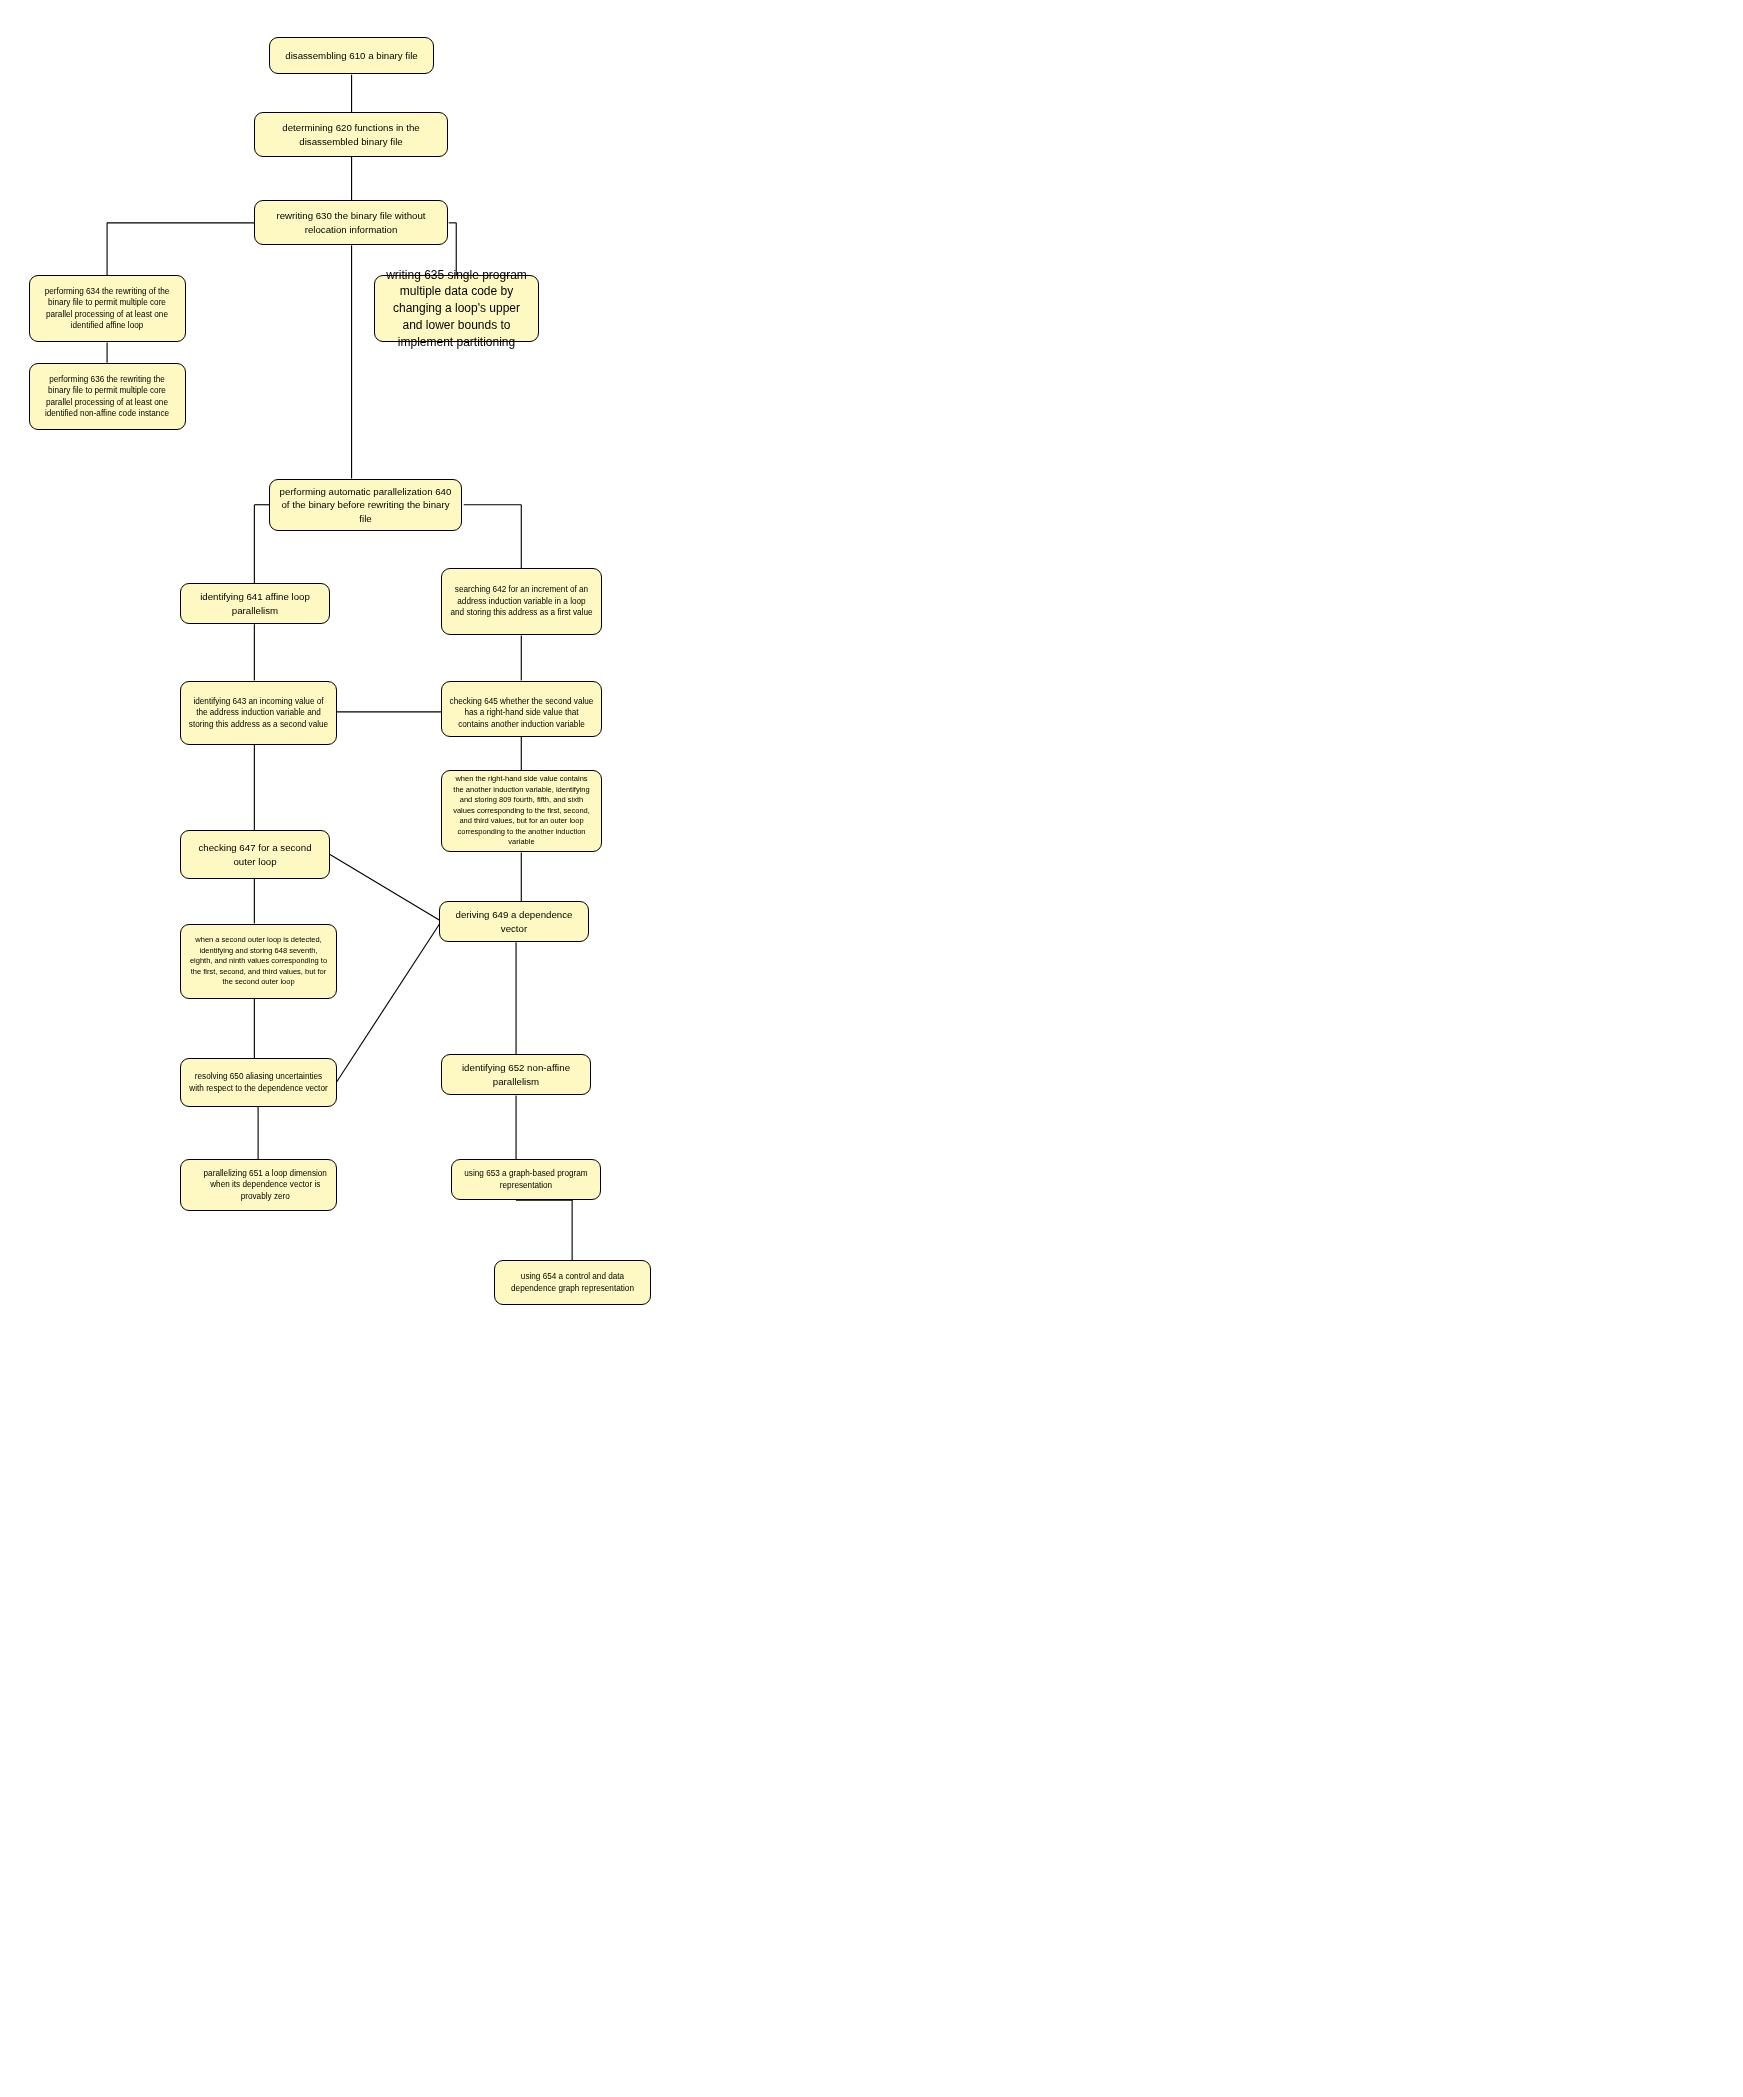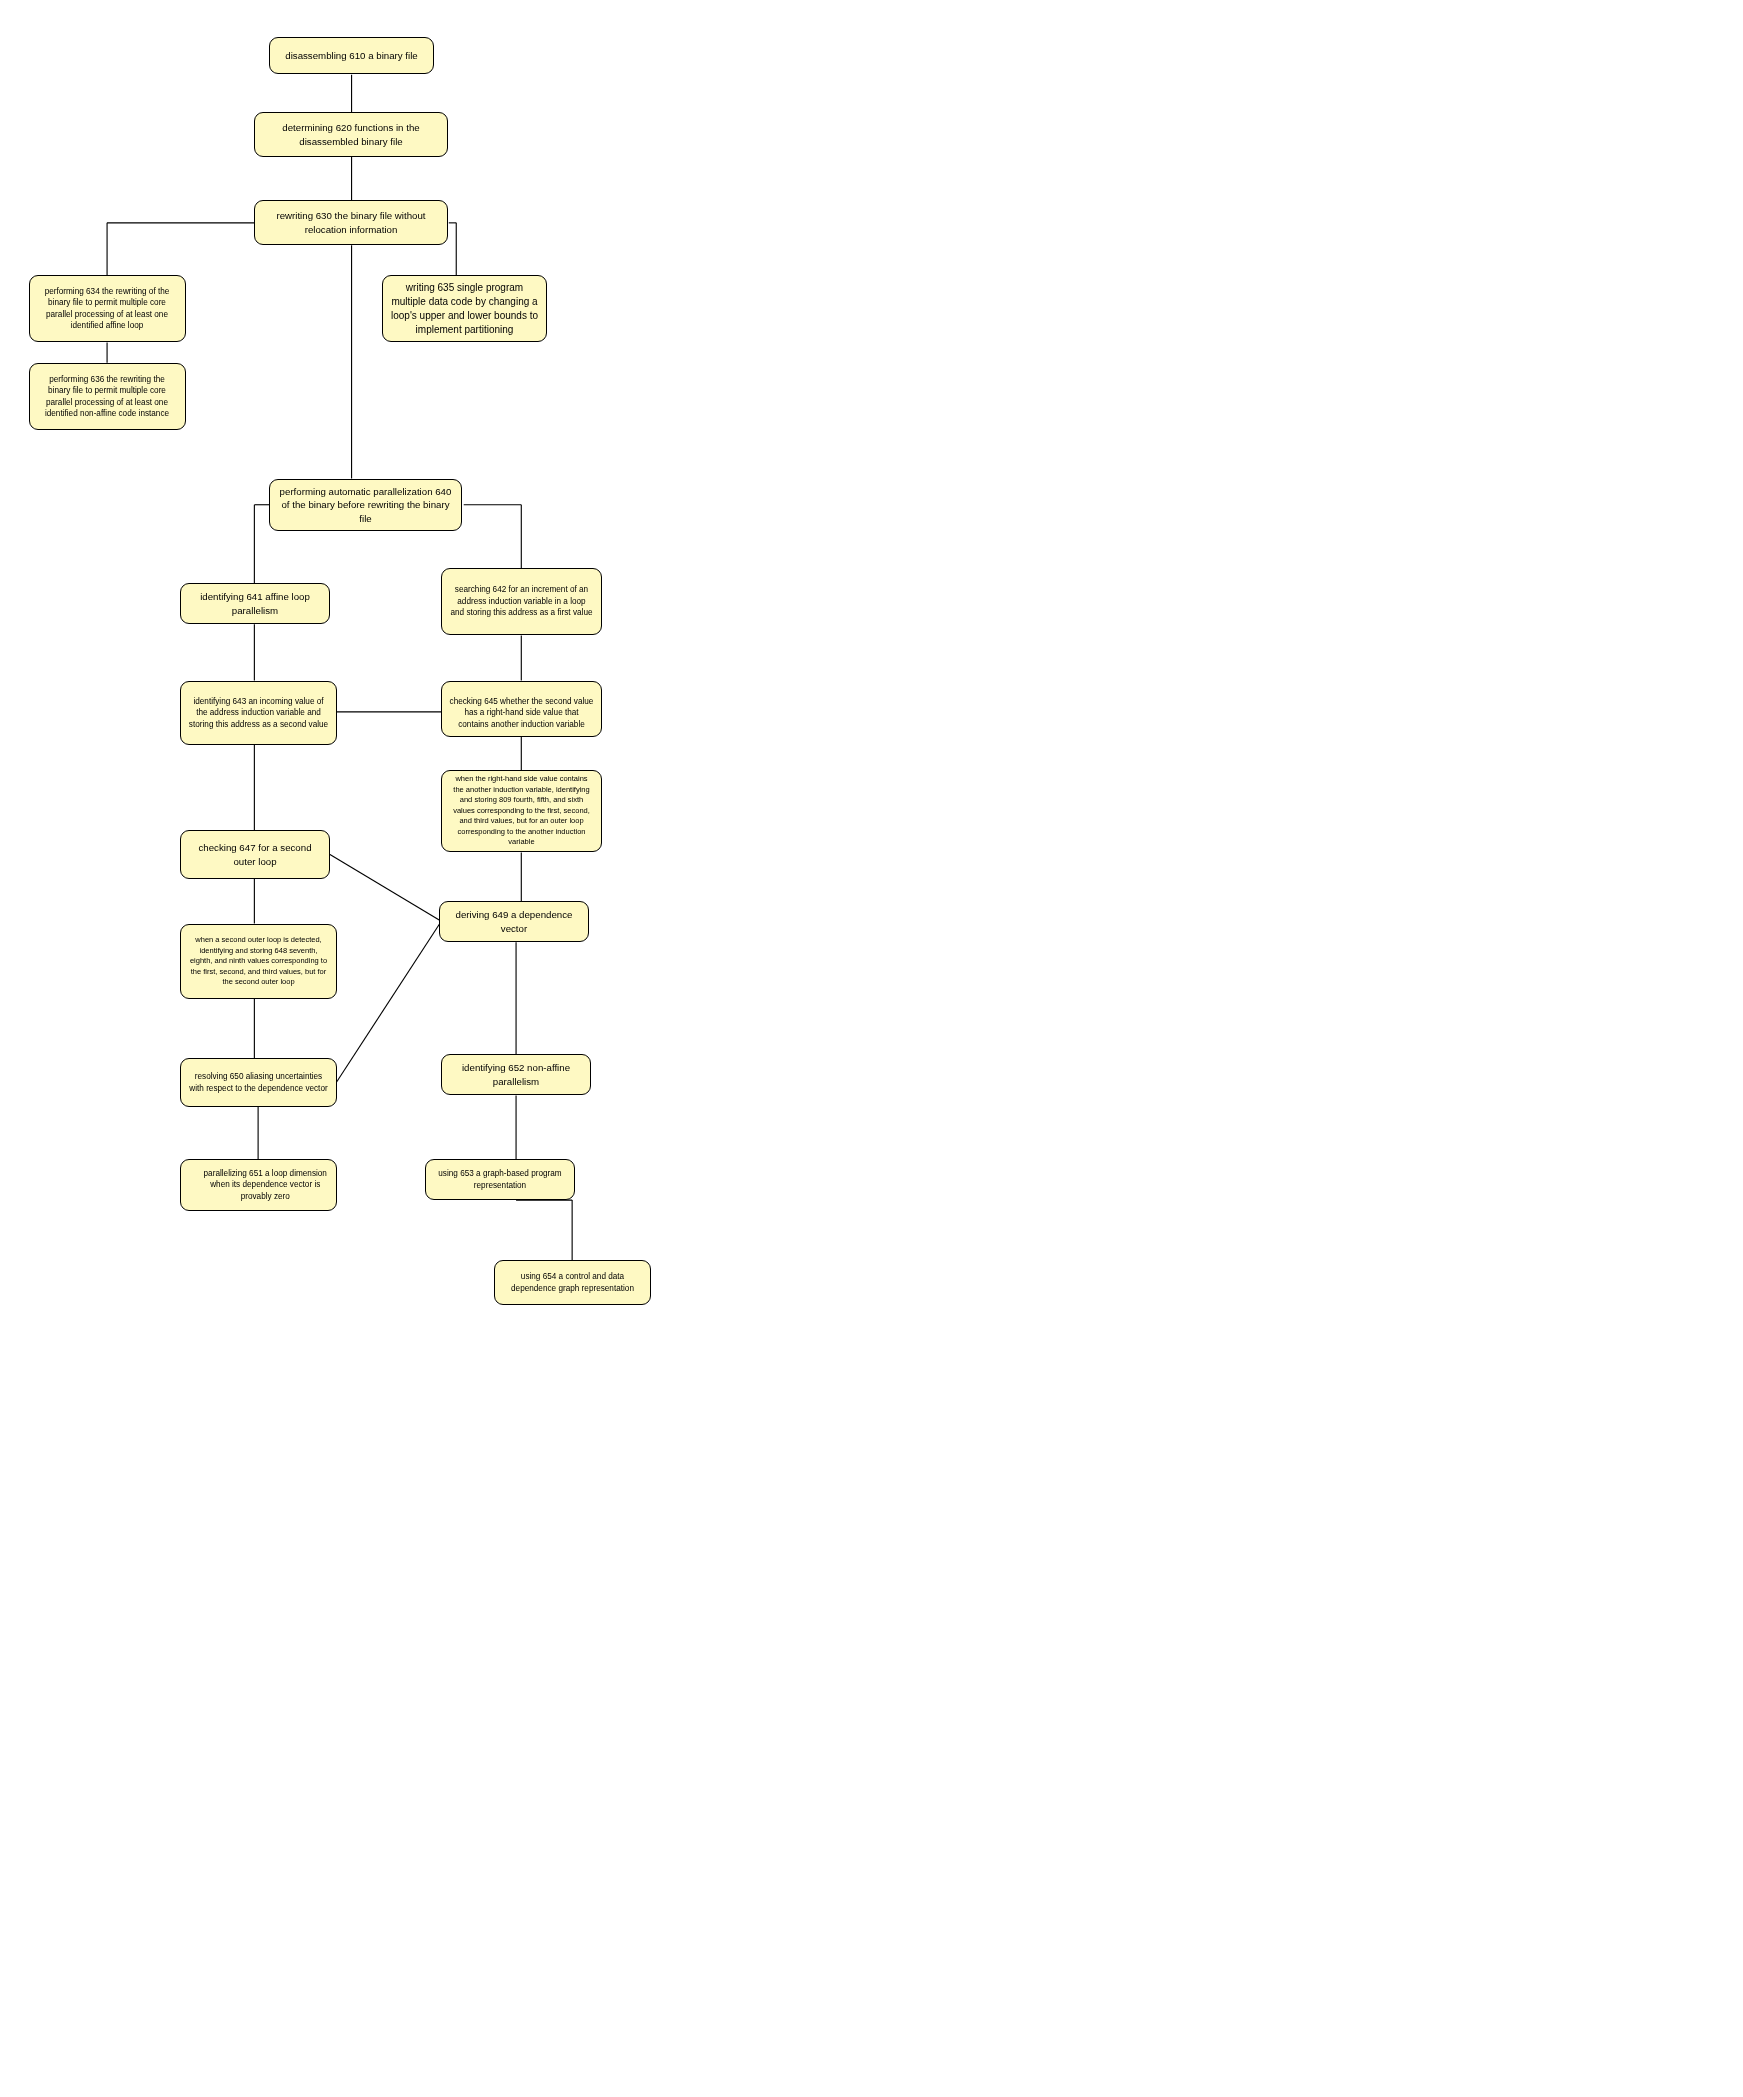--- a/index.html
+++ b/index.html
@@ -107,21 +107,21 @@
   </div>
 
   <div class="box rounded" style="left:239px;top:185px;width:194px;height:45px;display:flex;align-items:center;justify-content:center;">
     <span>rewriting 630 the binary file without relocation information</span>
   </div>
 
   <div class="box rounded" style="left:13.5px;top:260px;width:157px;height:67px;display:flex;align-items:center;justify-content:center;font-size:8.2px;">
     <span>performing 634 the rewriting of the binary file to permit multiple core parallel processing of at least one identified affine loop</span>
   </div>
 
-  <div class="box rounded" style="left:359px;top:260px;width:165px;height:67px;display:flex;align-items:center;justify-content:center;font-size:10px;margin-left:8px;">
+  <div class="box rounded" style="left:359px;top:260px;width:165px;height:67px;display:flex;align-items:center;justify-content:center;font-size:12px;">
     <span>writing 635 single program multiple data code by changing a loop's upper and lower bounds to implement partitioning</span>
   </div>
 
   <div class="box rounded" style="left:13.5px;top:348px;width:157px;height:67px;display:flex;align-items:center;justify-content:center;font-size:8.2px;">
     <span>performing 636 the rewriting the binary file to permit multiple core parallel processing of at least one identified non-affine code instance</span>
   </div>
 
   <div class="box rounded" style="left:254px;top:464px;width:193px;height:52px;display:flex;align-items:center;justify-content:center;">
     <span>performing automatic parallelization 640 of the binary before rewriting the binary file</span>
   </div>
@@ -163,21 +163,21 @@
   </div>
 
   <div class="box rounded" style="left:426px;top:1039px;width:150px;height:41px;display:flex;align-items:center;justify-content:center;">
     <span>identifying 652 non-affine parallelism</span>
   </div>
 
   <div class="box rounded" style="left:165px;top:1144px;width:157px;height:52px;display:flex;align-items:center;justify-content:center;font-size:8.2px;padding-left:21px;">
     <span>parallelizing 651 a loop dimension when its dependence vector is provably zero</span>
   </div>
 
-  <div class="box rounded" style="left:410px;top:1144px;width:150px;height:41px;display:flex;align-items:center;justify-content:center;font-size:8.2px;">
+  <div class="box rounded" style="left:436px;top:1144px;width:150px;height:41px;display:flex;align-items:center;justify-content:center;font-size:8.2px;">
     <span>using 653 a graph-based program representation</span>
   </div>
 
   <div class="box rounded" style="left:479px;top:1245px;width:157px;height:45px;display:flex;align-items:center;justify-content:center;font-size:8.2px;">
     <span>using 654 a control and data dependence graph representation</span>
   </div>
 
 </div>
 
 

